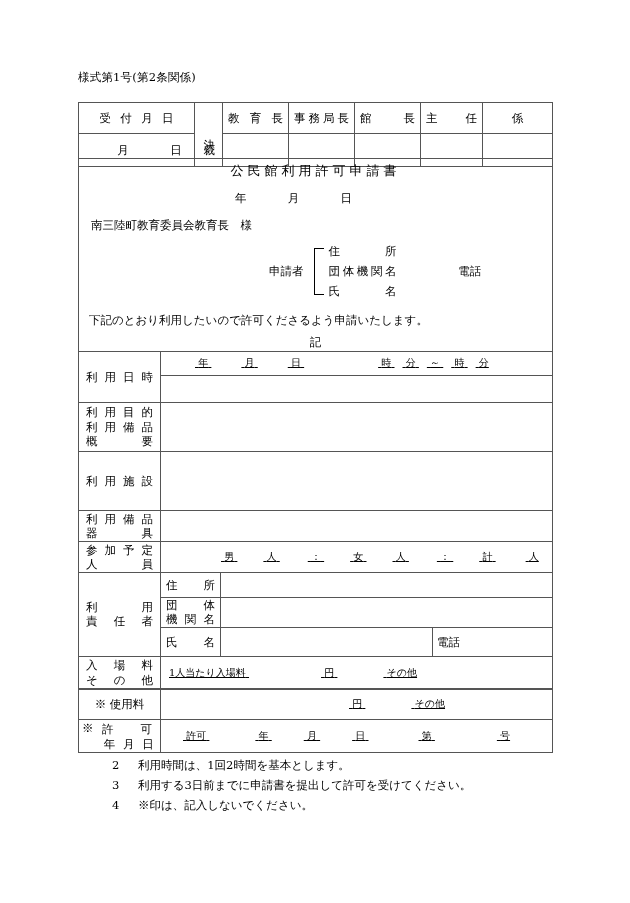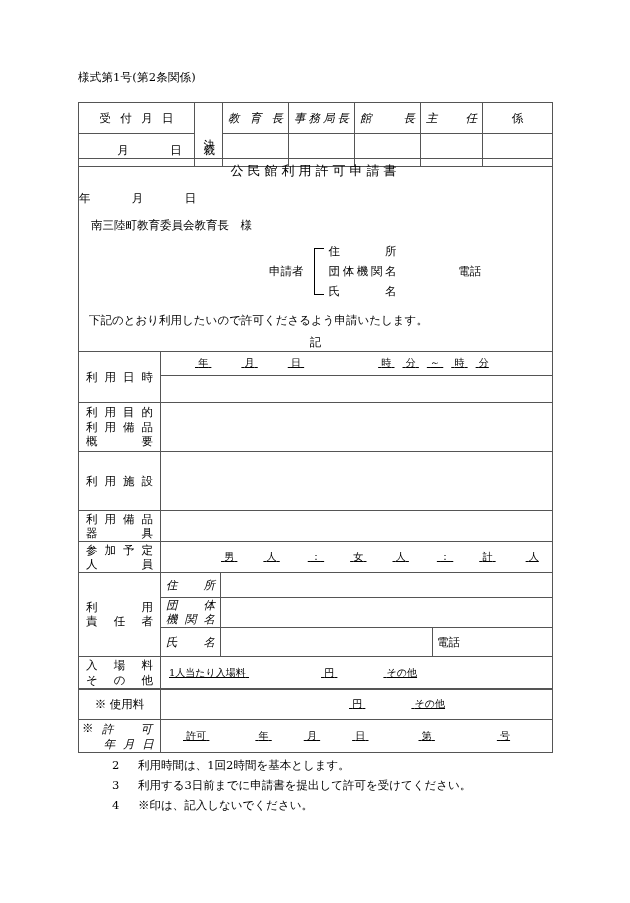--- a/index.html
+++ b/index.html
@@ -56,21 +56,20 @@
     text-align-last: justify;
     padding: 0 7px;
     white-space: nowrap;
   }
   .spread2 {
     display: block;
     text-align: justify;
     text-align-last: justify;
     padding: 0 5px;
     white-space: nowrap;
-    font-style: italic;
   }
   .tight { padding: 0 4px; white-space: nowrap; display:block; }
 
   
   #tbl-approval { left: 78px; top: 102px; width: 474px; }
 
   
   .vert {
     writing-mode: vertical-rl;
     text-orientation: upright;
@@ -92,21 +91,21 @@
   #tbl-body { left: 78px; top: 158px; width: 474px; }
   .bodycell { padding: 10px 14px 12px 14px; }
   .title-line {
     text-align: center;
     font-size: 13px;
     letter-spacing: 4px;
     margin: 4px 0 0 0;
     white-space: nowrap;
   }
   .date-line {
-    text-align: left;
+    text-align: center;
     font-size: 11.5px;
     margin: 12px 44px 0 0;
     white-space: nowrap;
   }
   .date-line span { display:inline-block; }
   .addressee {
     font-size: 11.5px;
     margin: 12px 0 0 12px;
     white-space: nowrap;
   }

